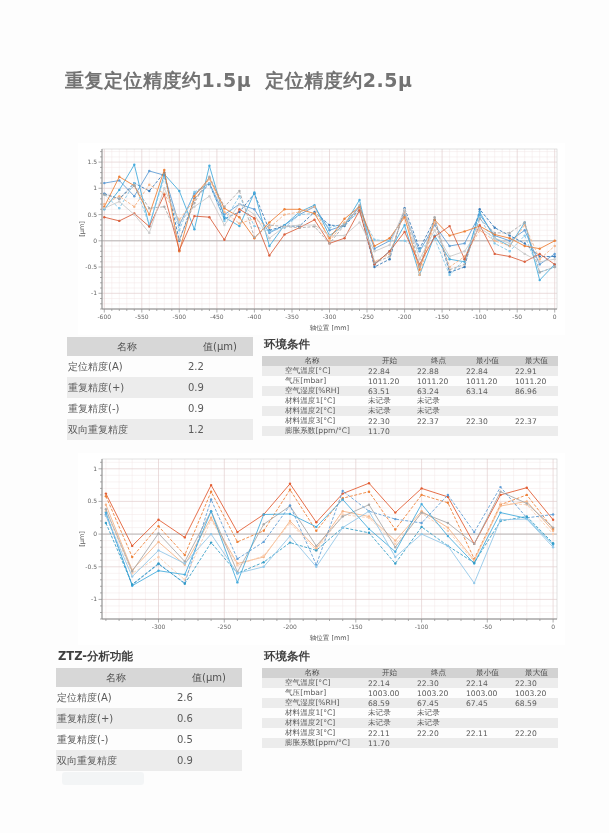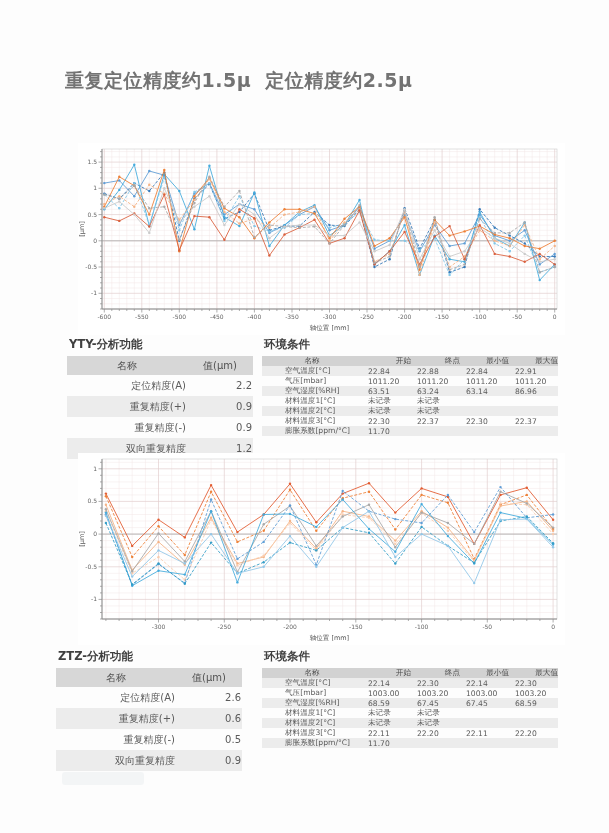--- a/index.html
+++ b/index.html
@@ -7,25 +7,25 @@
        font-family:"DejaVu Sans","Liberation Sans",sans-serif;overflow:hidden;}
   .abs{position:absolute;}
   .page-title{font-size:19px;font-weight:bold;color:#737373;letter-spacing:.5px;white-space:pre;}
   .sec-title{font-size:11.5px;font-weight:bold;color:#3f3f3f;margin:0 0 4px 2px;}
   svg.chart{display:block;background:#fff;}
   svg .tick{font-size:6px;fill:#666;}
   svg .axlabel{font-size:6.5px;fill:#555;}
   table{border-collapse:collapse;table-layout:fixed;}
   .atable{width:186px;font-size:10px;color:#5a5a5a;}
   .atable th{background:#d7d7d7;font-weight:normal;color:#525252;height:17px;text-align:center;}
-  .atable td{height:19px;text-align:right;}
+  .atable td{height:19px;text-align:left;}
   .atable th:first-child,.atable td:first-child{width:118px;}
   .atable tbody tr:nth-child(even){background:#ececec;}
   .etable{width:296px;font-size:7.6px;color:#5a5a5a;}
-  .etable th{background:#d2d2d2;font-weight:normal;color:#4f4f4f;height:10px;text-align:right;padding:0 0 0 6px;}
+  .etable th{background:#d2d2d2;font-weight:normal;color:#4f4f4f;height:10px;text-align:center;padding:0 0 0 6px;}
   .etable th:first-child{text-align:center;width:100px;padding:0;}
   .etable td{height:10px;text-align:left;padding:0 0 0 6px;overflow:hidden;white-space:nowrap;}
   .etable td:first-child{padding-left:23px;}
   .etable tbody tr:nth-child(odd){background:#ececec;}
   .watermark{background:rgba(185,195,205,.14);border-radius:3px;}
 </style>
 </head>
 <body>
 
 <h1 class="abs page-title" style="left:65px;top:68px;margin:0;">重复定位精度约1.5μ  定位精度约2.5μ</h1>
@@ -342,21 +342,20 @@
     <circle cx="386.6" cy="108.3" r="1.2" fill="#C9C9C9" opacity="0.95"></circle>
     <circle cx="401.7" cy="84.7" r="1.2" fill="#C9C9C9" opacity="0.95"></circle>
     <circle cx="416.7" cy="95.2" r="1.2" fill="#C9C9C9" opacity="0.95"></circle>
     <circle cx="431.7" cy="100.4" r="1.2" fill="#C9C9C9" opacity="0.95"></circle>
     <circle cx="446.7" cy="110.9" r="1.2" fill="#C9C9C9" opacity="0.95"></circle>
     <circle cx="461.7" cy="118.8" r="1.2" fill="#C9C9C9" opacity="0.95"></circle>
     <circle cx="476.7" cy="116.2" r="1.2" fill="#C9C9C9" opacity="0.95"></circle>
   </svg>
 
 <div class="abs" style="left:67px;top:337px;">
-  <div class="sec-title">YTY-分析功能</div>
   <table class="atable">
       <thead>
         <tr>
           <th>名称</th>
           <th>值(μm)</th>
         </tr>
       </thead>
       <tbody>
         <tr>
           <td>定位精度(A)</td>

